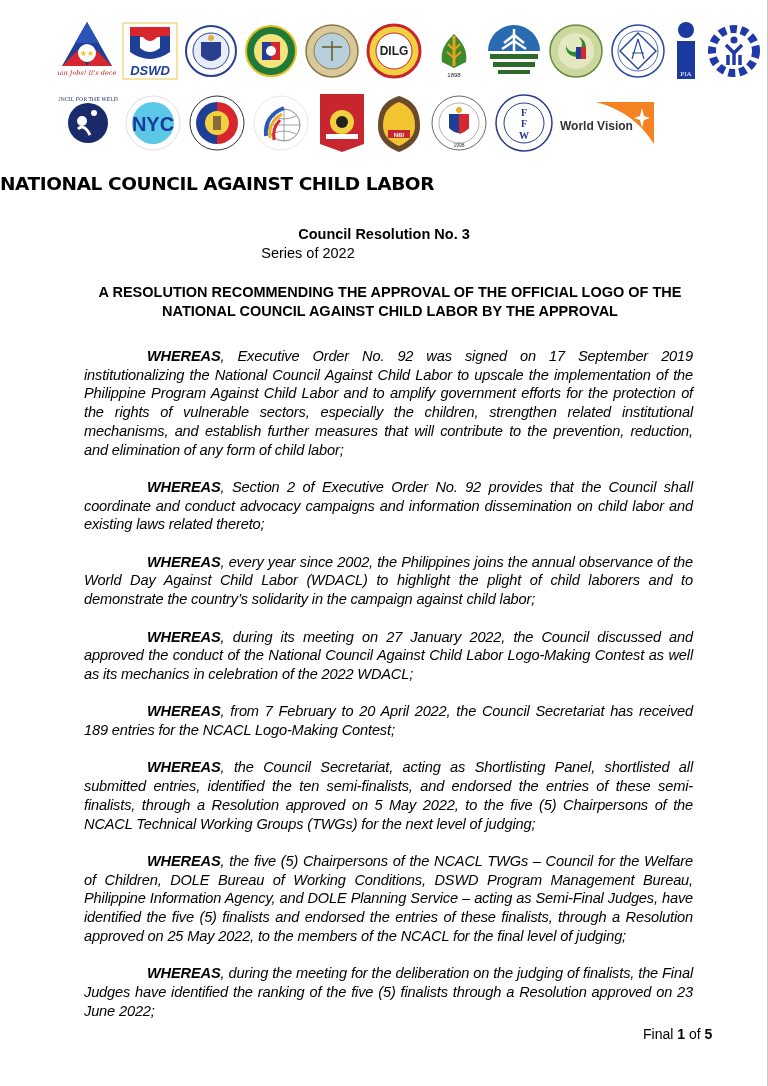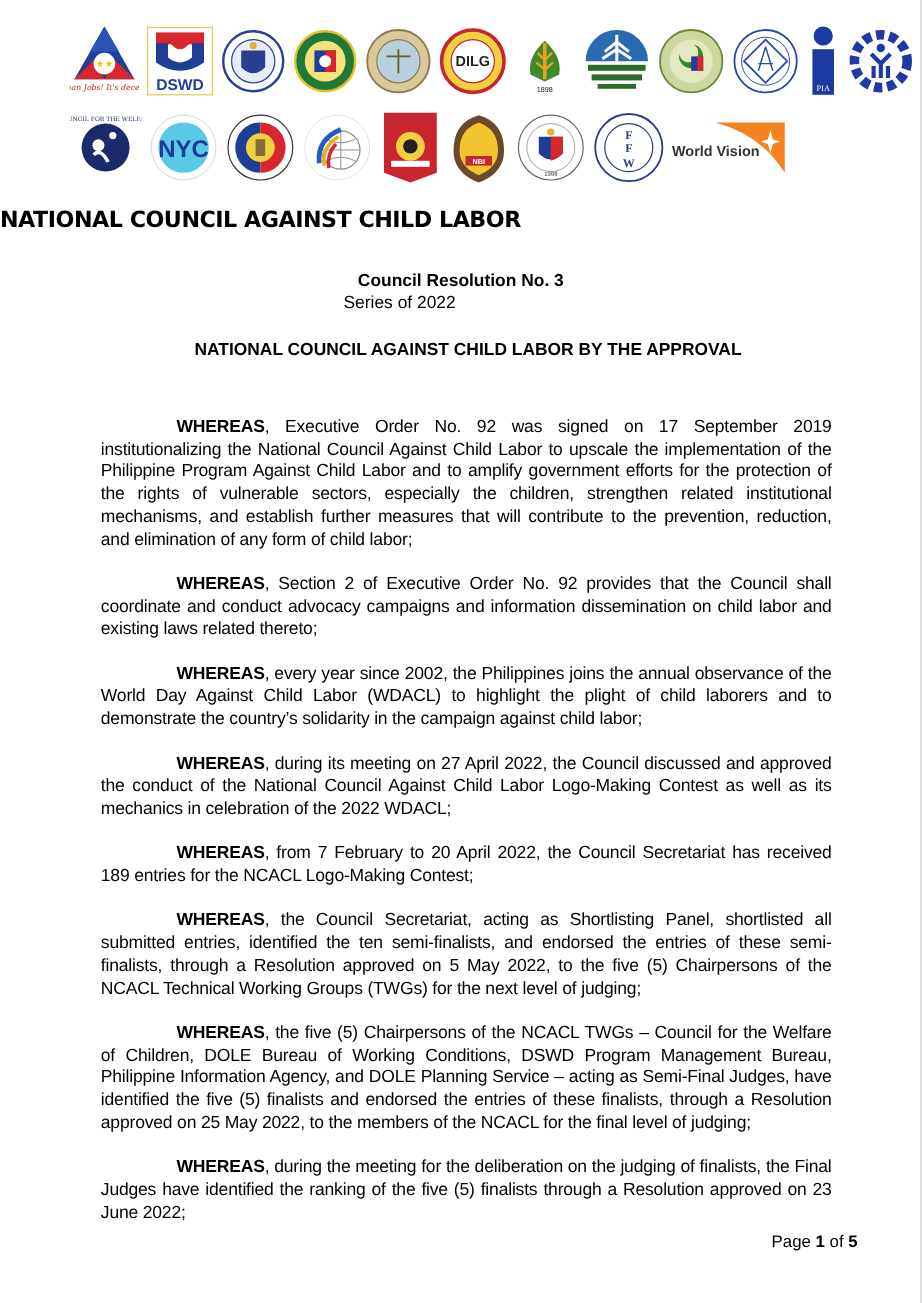--- a/index.html
+++ b/index.html
@@ -9,29 +9,29 @@
   }
   .page-edge { position: absolute; right: 0; top: 0; width: 1px; height: 1086px; background: #c8c8c8; }
   .logo-row { position: absolute; left: 58px; display: flex; align-items: center; }
   .logo { flex: none; display: flex; align-items: center; justify-content: center; margin-right: 6px; }
   .logo svg { display: block; }
   .council-name {
     position: absolute; top: 173px; left: 0; width: 768px; 
     font-family: "DejaVu Sans", sans-serif; font-weight: bold; font-size: 18.5px; letter-spacing: -0.4px;
   }
   .res-no { position: absolute; top: 226px; left: 0; width: 768px; text-align: center; font-weight: bold; font-size: 14.5px; }
-  .series { position: absolute; top: 245px; left: 0; width: 616px; text-align: center; font-size: 14.5px; margin-left: 25px; }
+  .series { position: absolute; top: 245px; left: 0; width: 616px; text-align: center; font-size: 14.5px; }
   .res-title {
     position: absolute; top: 283px; left: 60px; width: 660px; text-align: center;
     font-weight: bold; font-size: 14.5px; line-height: 18.7px;
   }
   .body-text { position: absolute; top: 347px; left: 84px; width: 609px; }
   .para {
     font-size: 14.6px; line-height: 18.7px; text-align: justify; text-indent: 63px;
-    margin: 0 0 18.7px 0; letter-spacing: -0.15px;
+    margin: 0 0 18.7px 0; letter-spacing: -0.15px; font-style: italic;
   }
   .para b { font-weight: bold; }
   .footer { position: absolute; top: 1026px; left: 643px; font-size: 14px; }
   .footer b { font-weight: bold; }
 </style>
 </head>
 <body>
 
 <div class="page-edge"></div>
 
@@ -40,21 +40,21 @@
     <svg width="58" height="66" viewBox="0 0 58 66">
       <polygon points="29,4 54,48 4,48" fill="#1e3f95"></polygon>
       <polygon points="29,4 41,25 17,25" fill="#2c54b8"></polygon>
       <polygon points="4,48 29,48 20,32" fill="#d7262e"></polygon>
       <polygon points="54,48 29,48 38,32" fill="#d7262e"></polygon>
       <circle cx="29" cy="35" r="9" fill="#fff"></circle>
       <text x="29" y="38" font-size="8" text-anchor="middle" fill="#f2c318">★★</text>
       <text x="29" y="57" font-size="6.5" font-style="italic" text-anchor="middle" fill="#c8262e" font-family="DejaVu Serif, serif">More than Jobs! It's decent jobs.</text>
     </svg>
   </div>
-  <div class="logo" style="width:56px;height:58px;">
+  <div class="logo" style="width:56px;height:58px;font-style:italic;">
     <svg width="56" height="58" viewBox="0 0 56 58">
       <rect x="1" y="1" width="54" height="56" fill="#fff" stroke="#e8c84a" stroke-width="1"></rect>
       <rect x="8" y="5" width="40" height="10" fill="#d7262e"></rect>
       <path d="M8,14 L18,14 L18,26 Q28,34 38,26 L38,14 L48,14 L48,30 Q28,44 8,30 Z" fill="#1e3f95"></path>
       <path d="M20,14 Q28,24 36,14 Z" fill="#d7262e"></path>
       <text x="28" y="53" font-size="13" font-weight="bold" text-anchor="middle" fill="#1e3f95" font-family="Liberation Sans, sans-serif">DSWD</text>
     </svg>
   </div>
   <div class="logo" style="width:54px;height:54px;">
     <svg width="54" height="54" viewBox="0 0 54 54">
@@ -219,27 +219,28 @@
       <text x="0" y="30" font-size="12" font-weight="bold" fill="#333" font-family="Liberation Sans, sans-serif">World Vision</text>
     </svg>
   </div>
 </div>
 
 <div class="council-name">NATIONAL COUNCIL AGAINST CHILD LABOR</div>
 <div class="res-no">Council Resolution No. 3</div>
 <div class="series">Series of 2022</div>
 
 <div class="res-title">
+  <div>A RESOLUTION RECOMMENDING THE APPROVAL OF THE OFFICIAL LOGO OF THE</div>
   <div>NATIONAL COUNCIL AGAINST CHILD LABOR BY THE APPROVAL</div>
 </div>
 
 <div class="body-text">
   <p class="para"><b>WHEREAS</b><span>, Executive Order No. 92 was signed on 17 September 2019 institutionalizing the National Council Against Child Labor to upscale the implementation of the Philippine Program Against Child Labor and to amplify government efforts for the protection of the rights of vulnerable sectors, especially the children, strengthen related institutional mechanisms, and establish further measures that will contribute to the prevention, reduction, and elimination of any form of child labor;</span></p>
   <p class="para"><b>WHEREAS</b><span>, Section 2 of Executive Order No. 92 provides that the Council shall coordinate and conduct advocacy campaigns and information dissemination on child labor and existing laws related thereto;</span></p>
   <p class="para"><b>WHEREAS</b><span>, every year since 2002, the Philippines joins the annual observance of the World Day Against Child Labor (WDACL) to highlight the plight of child laborers and to demonstrate the country’s solidarity in the campaign against child labor;</span></p>
-  <p class="para"><b>WHEREAS</b><span>, during its meeting on 27 April 2022, the Council discussed and approved the conduct of the National Council Against Child Labor Logo-Making Contest as well as its mechanics in celebration of the 2022 WDACL;</span></p>
+  <p class="para"><b>WHEREAS</b><span>, during its meeting on 27 January 2022, the Council discussed and approved the conduct of the National Council Against Child Labor Logo-Making Contest as well as its mechanics in celebration of the 2022 WDACL;</span></p>
   <p class="para"><b>WHEREAS</b><span>, from 7 February to 20 April 2022, the Council Secretariat has received 189 entries for the NCACL Logo-Making Contest;</span></p>
   <p class="para"><b>WHEREAS</b><span>, the Council Secretariat, acting as Shortlisting Panel, shortlisted all submitted entries, identified the ten semi-finalists, and endorsed the entries of these semi-finalists, through a Resolution approved on 5 May 2022, to the five (5) Chairpersons of the NCACL Technical Working Groups (TWGs) for the next level of judging;</span></p>
   <p class="para"><b>WHEREAS</b><span>, the five (5) Chairpersons of the NCACL TWGs – Council for the Welfare of Children, DOLE Bureau of Working Conditions, DSWD Program Management Bureau, Philippine Information Agency, and DOLE Planning Service – acting as Semi-Final Judges, have identified the five (5) finalists and endorsed the entries of these finalists, through a Resolution approved on 25 May 2022, to the members of the NCACL for the final level of judging;</span></p>
   <p class="para"><b>WHEREAS</b><span>, during the meeting for the deliberation on the judging of finalists, the Final Judges have identified the ranking of the five (5) finalists through a Resolution approved on 23 June 2022;</span></p>
 </div>
 
-<div class="footer"><span>Page </span><b>1</b><span> of </span><b>5</b></div>
+<div class="footer"><span>Final </span><b>1</b><span> of </span><b>5</b></div>
 
 </body></html>

